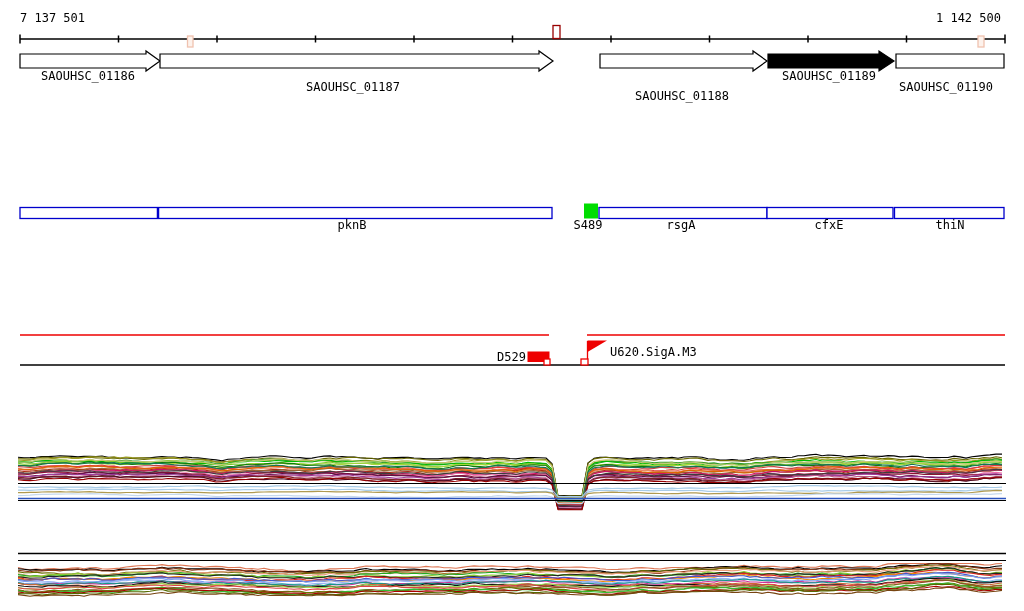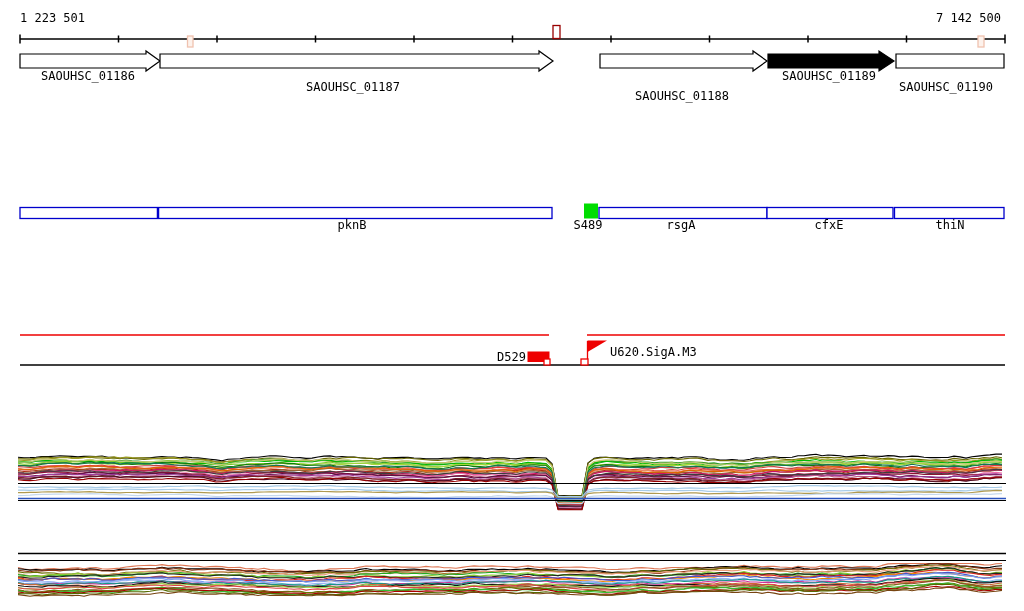--- a/index.html
+++ b/index.html
@@ -20,22 +20,22 @@
   }
   .coord.left{left:20px;}
   .coord.right{right:23px;}
   svg{position:absolute;left:0;top:0;}
   svg text{font-family:"DejaVu Sans Mono", monospace;font-size:12px;fill:#000;}
 </style>
 </head>
 <body>
 
 <div class="stage">
-  <div class="coord left">1 223 501</div>
-  <div class="coord right">7 142 500</div>
+  <div class="coord left">7 137 501</div>
+  <div class="coord right">1 142 500</div>
   <svg id="canvas" width="1024" height="611" viewBox="0 0 1024 611">
       <line x1="20" y1="39" x2="1005" y2="39" stroke="#000" stroke-width="1.5"></line>
       <line x1="20" y1="34.5" x2="20" y2="43.5" stroke="#000" stroke-width="1.5"></line>
       <line x1="118.5" y1="35.5" x2="118.5" y2="42.5" stroke="#000" stroke-width="1.5"></line>
       <line x1="217" y1="35.5" x2="217" y2="42.5" stroke="#000" stroke-width="1.5"></line>
       <line x1="315.5" y1="35.5" x2="315.5" y2="42.5" stroke="#000" stroke-width="1.5"></line>
       <line x1="414" y1="35.5" x2="414" y2="42.5" stroke="#000" stroke-width="1.5"></line>
       <line x1="512.5" y1="35.5" x2="512.5" y2="42.5" stroke="#000" stroke-width="1.5"></line>
       <line x1="611" y1="35.5" x2="611" y2="42.5" stroke="#000" stroke-width="1.5"></line>
       <line x1="709.5" y1="35.5" x2="709.5" y2="42.5" stroke="#000" stroke-width="1.5"></line>

